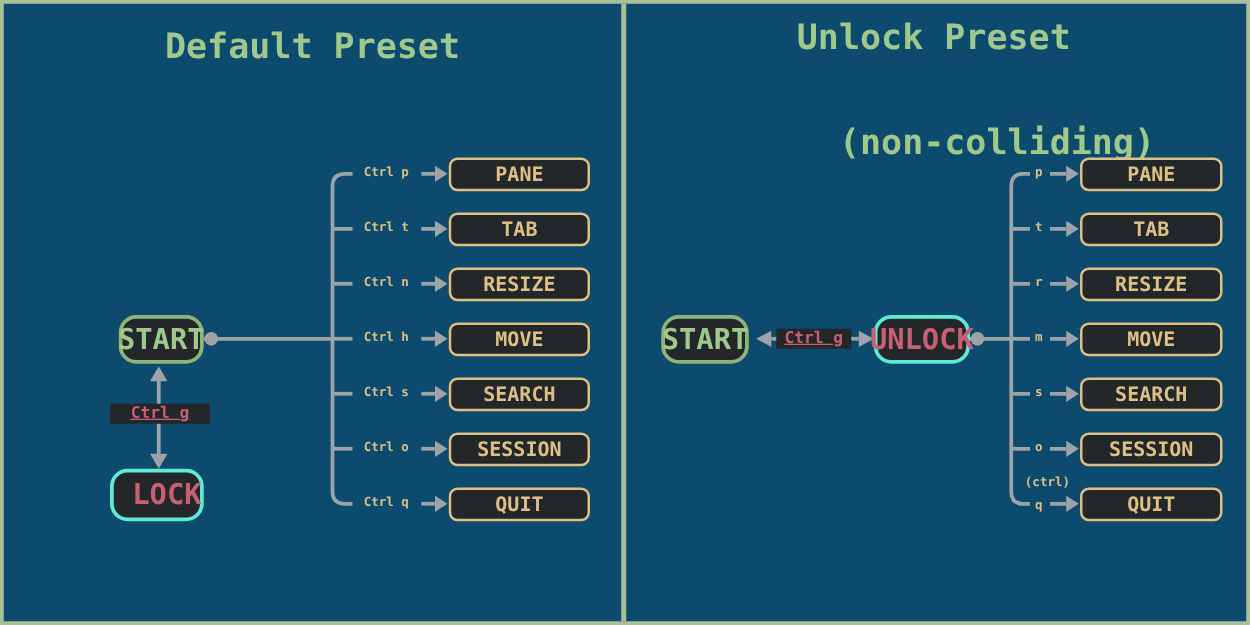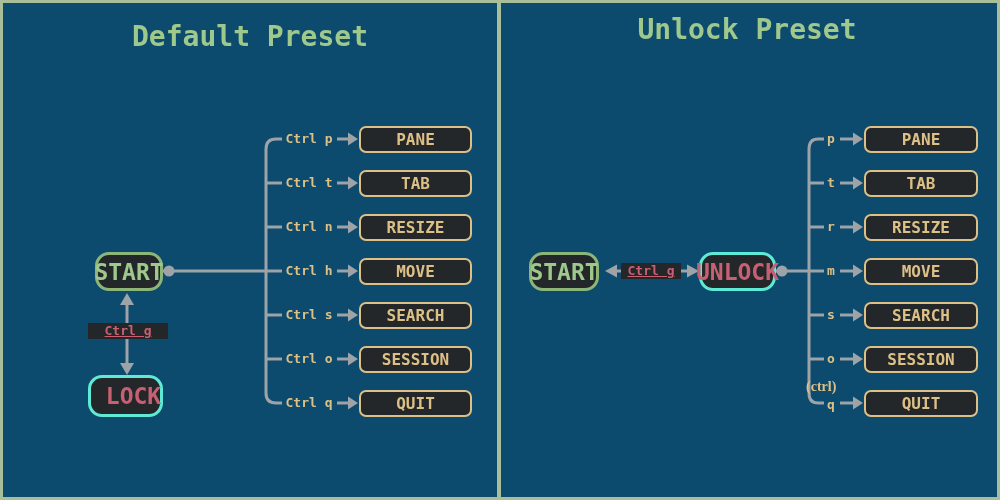--- a/index.html
+++ b/index.html
@@ -35,27 +35,27 @@
   .abox{
     position:absolute;display:flex;align-items:center;justify-content:center;
     box-sizing:border-box;height:27px;
     border:2.5px solid #ddc085;border-radius:7px;color:#ddc085;
     font-size:16px;background:#24272a;
   }
   .abox.l{left:356px;width:113px;}
   .abox.r{left:861px;width:114px;}
   .key{
     position:absolute;height:20px;line-height:20px;text-align:center;
-    color:#ddc085;font-size:13px;
+    color:#ddc085;font-size:10px;
   }
   .key.l{left:280px;width:52px;}
   .key.r{left:816px;width:24px;}
   .keynote{
     position:absolute;left:803px;width:50px;top:378px;
-    text-align:left;color:#ddc085;font-size:14px;line-height:12px;font-family:Liberation Serif, serif;
+    text-align:right;color:#ddc085;font-size:10px;line-height:12px;
   }
   .togglekey{
     position:absolute;text-align:center;color:#c76072;font-size:13px;
     height:16px;line-height:16px;background:#24272a;text-decoration:underline;
   }
   .togglekey.l{left:85px;width:80px;top:320px;}
   .togglekey.r{left:618px;width:60px;top:260px;}
 </style>
 </head>
 <body>
@@ -156,21 +156,21 @@
     <div class="abox l" style="top:167px">TAB</div>
     <div class="abox l" style="top:211px">RESIZE</div>
     <div class="abox l" style="top:255px">MOVE</div>
     <div class="abox l" style="top:299px">SEARCH</div>
     <div class="abox l" style="top:343px">SESSION</div>
     <div class="abox l" style="top:387px">QUIT</div>
   </section>
 
   <section>
     <h1 class="title right"><span>Unlock Preset</span><br>
-      </h1>
+      <span>(non-colliding)</span></h1>
 
     <div class="node green" style="left:526px;top:249px;width:70px;height:39px;">START</div>
 
     <div class="togglekey r">Ctrl g</div>
 
     <div class="node red" style="left:696px;top:249px;width:77px;height:39px;">UNLOCK</div>
 
     <div class="key r" style="top:126px">p</div>
     <div class="key r" style="top:170px">t</div>
     <div class="key r" style="top:214px">r</div>

